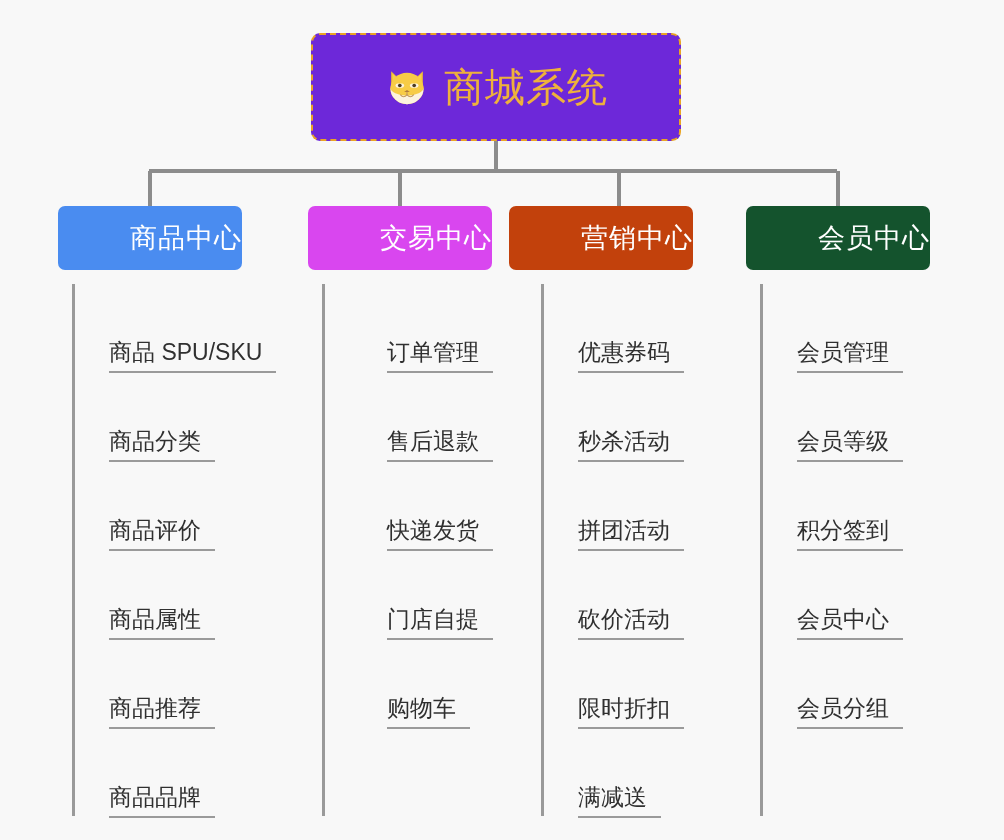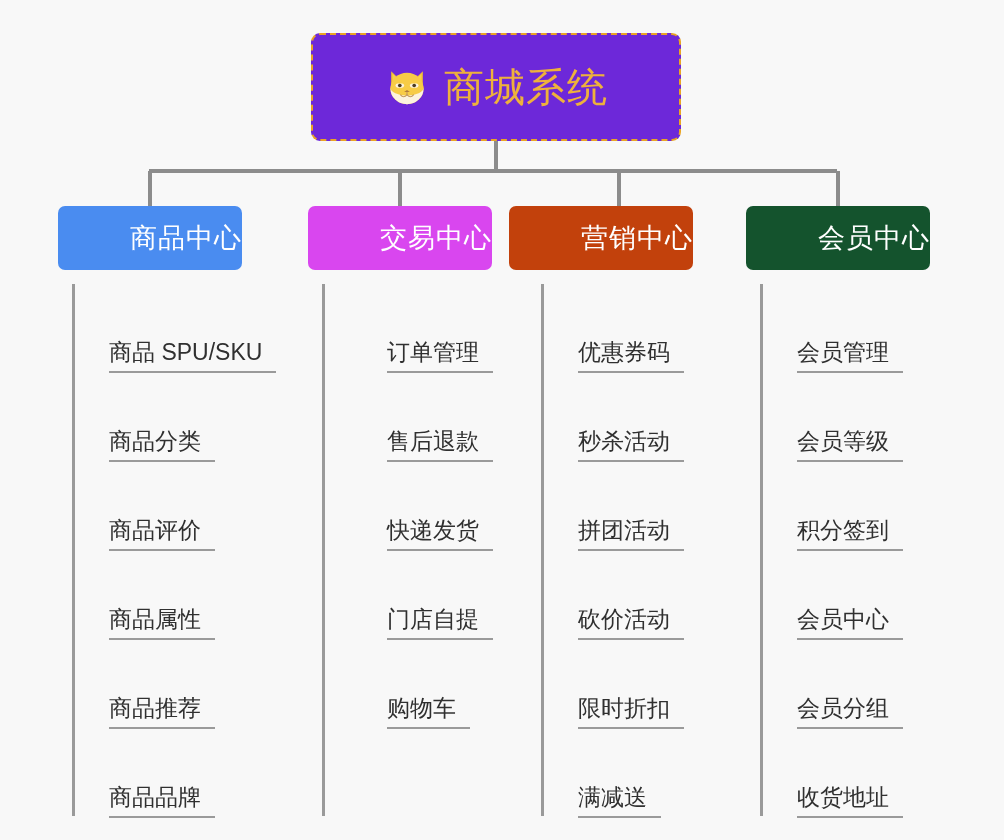--- a/index.html
+++ b/index.html
@@ -254,20 +254,17 @@
           </li>
           <li class="leaf">
             <span class="leaf-inner">积分签到</span>
           </li>
           <li class="leaf">
             <span class="leaf-inner">会员中心</span>
           </li>
           <li class="leaf">
             <span class="leaf-inner">会员分组</span>
           </li>
-          <li class="leaf">
-            <span class="leaf-inner">收货地址</span>
-          </li>
         </ul>
       </div>
     </div>
 
 </div>
 
 </body></html>

